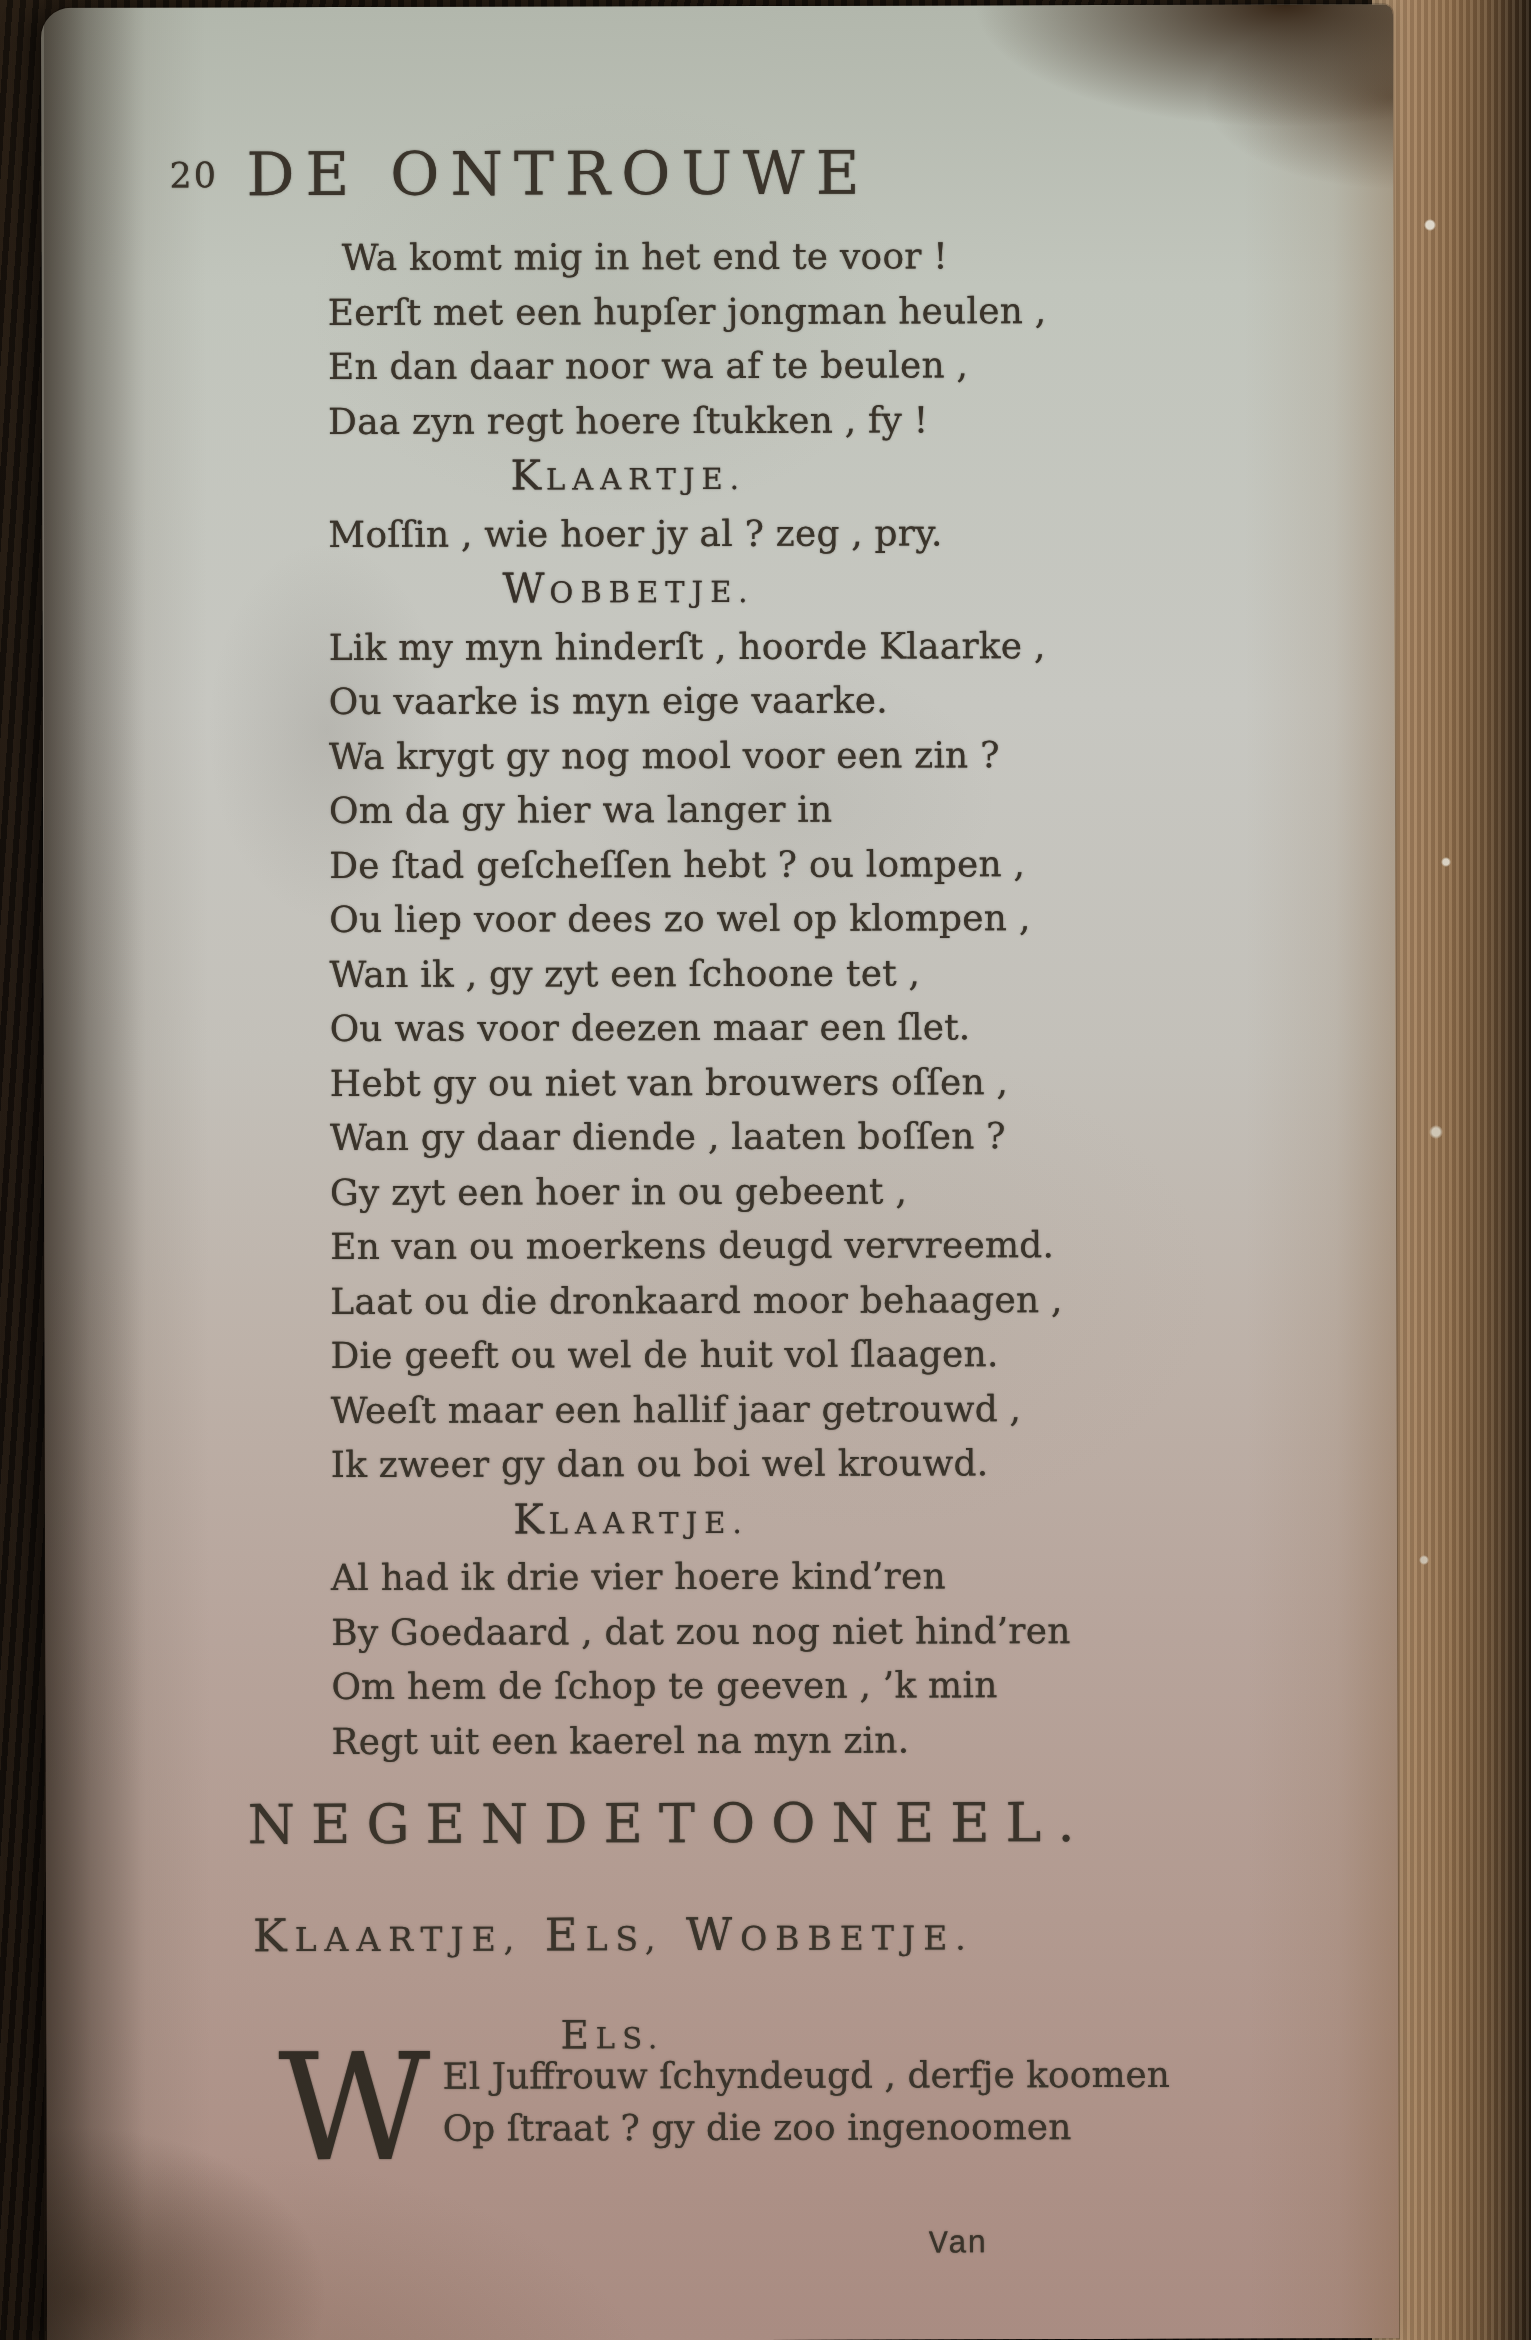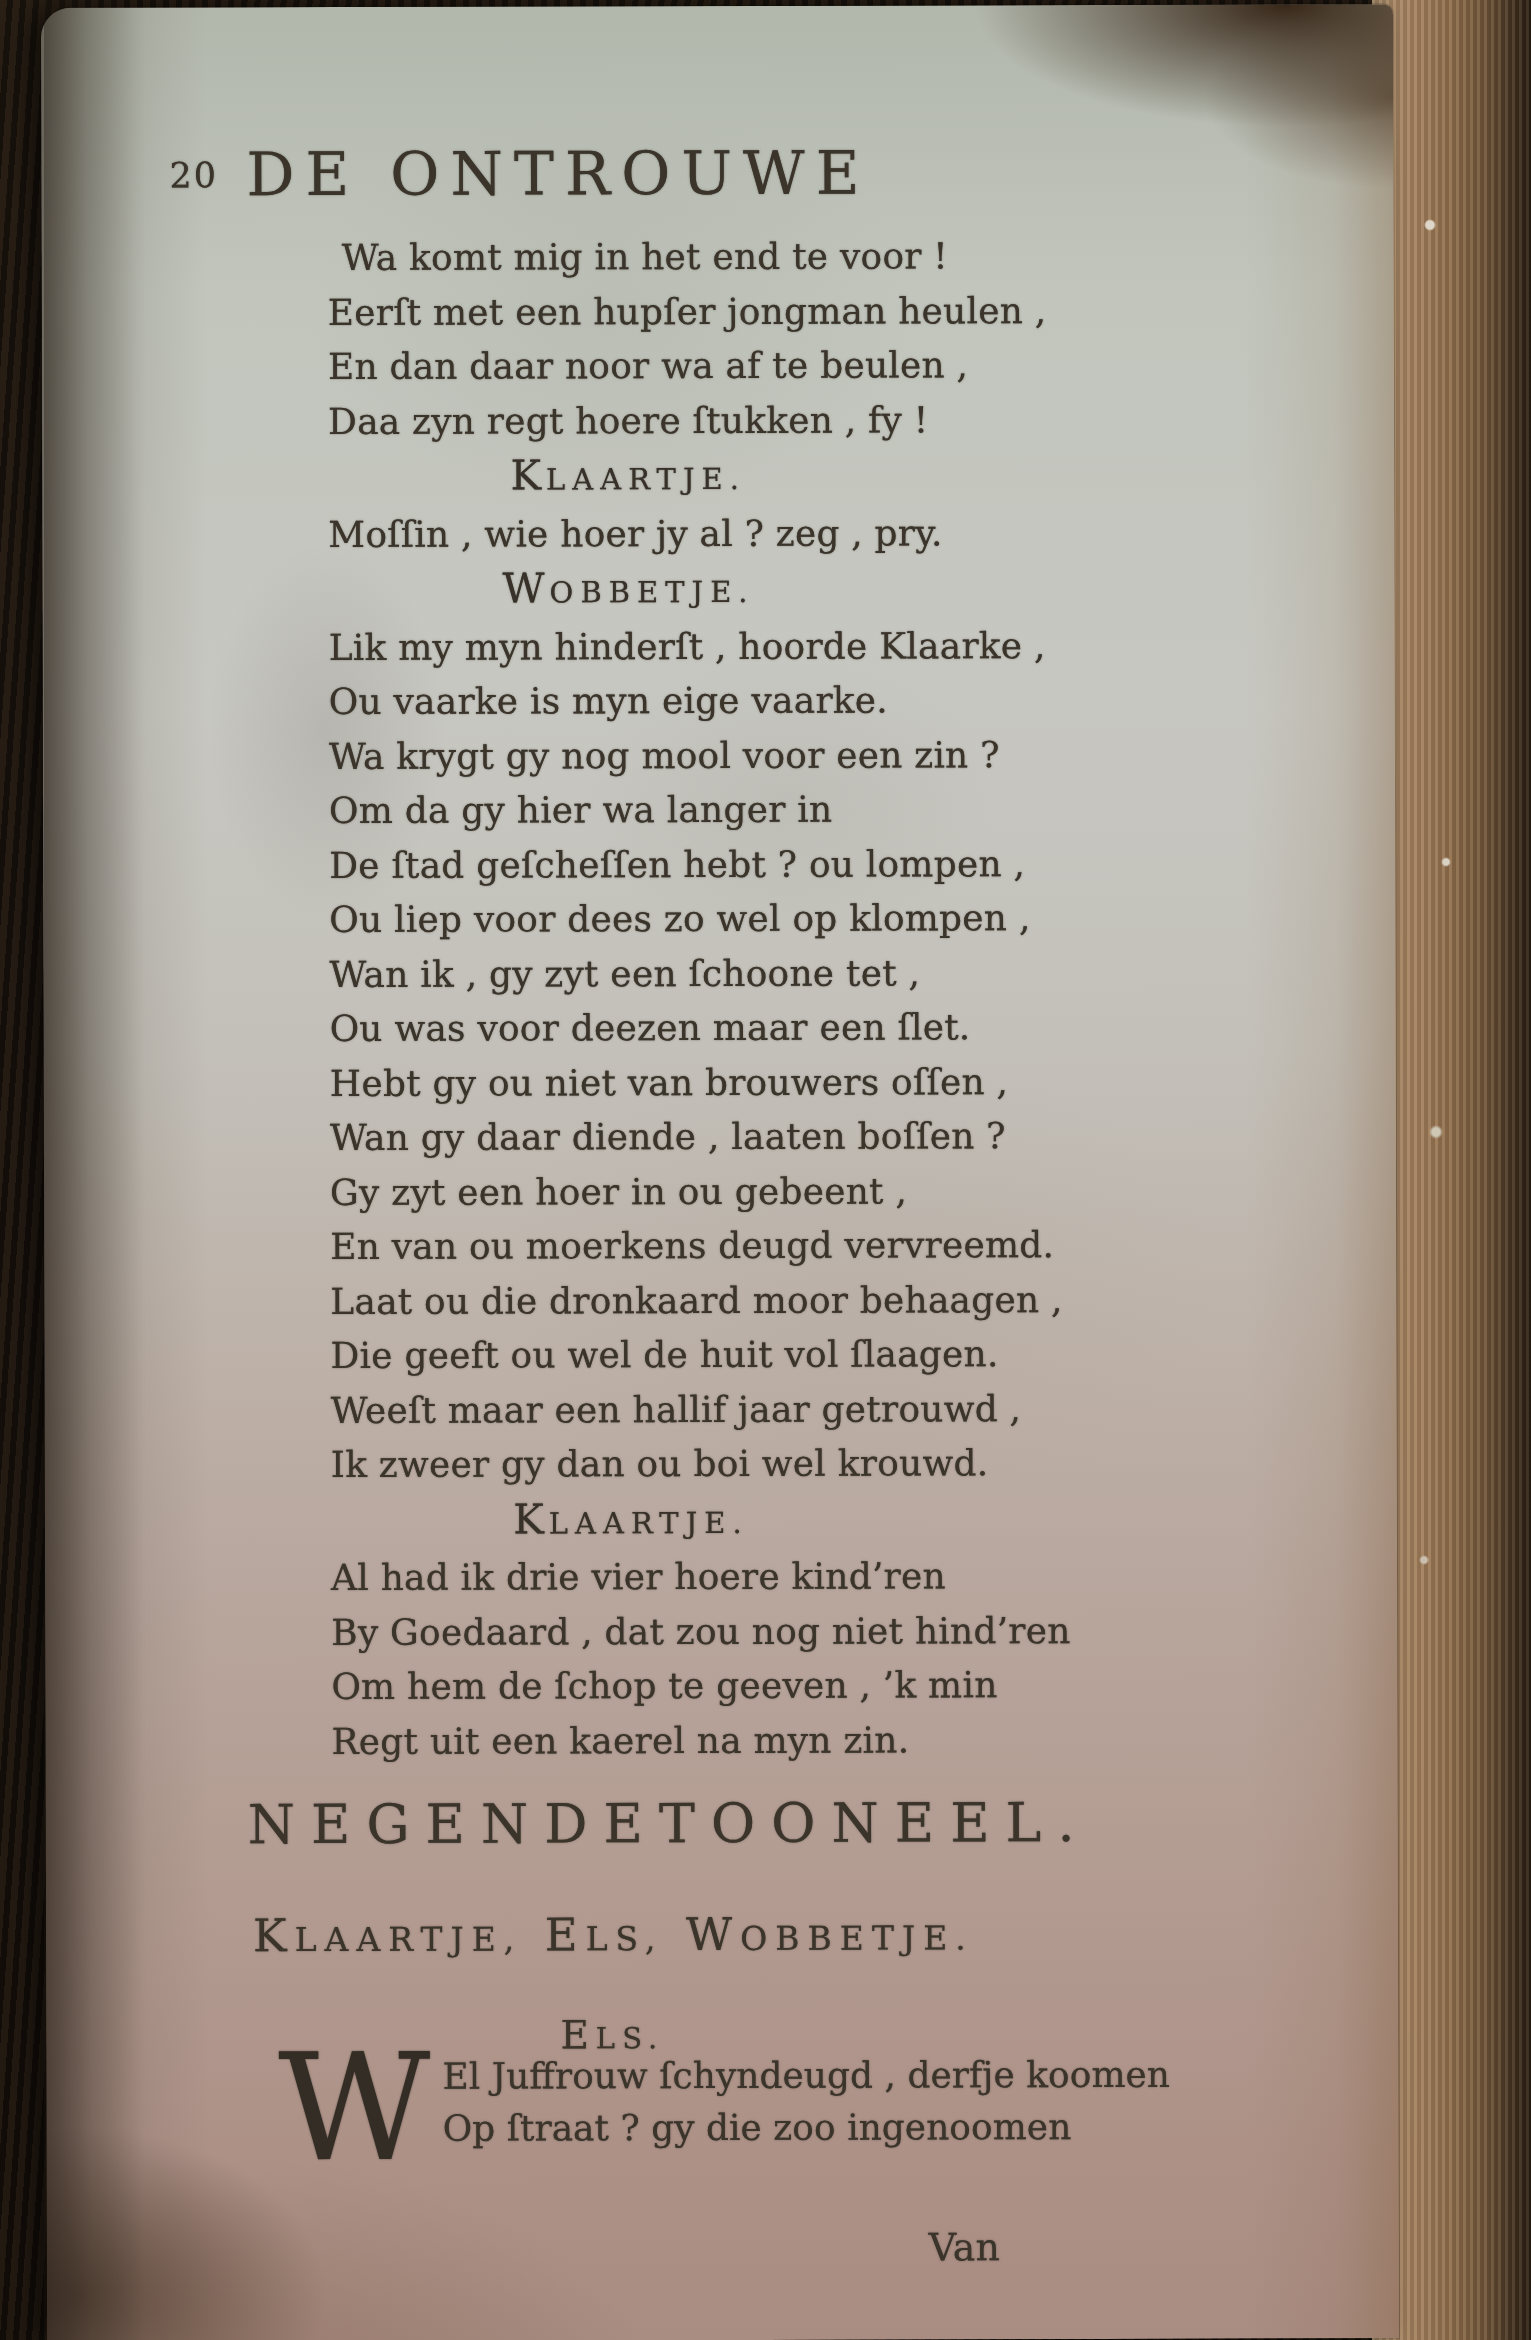--- a/index.html
+++ b/index.html
@@ -91,21 +91,21 @@
   .opening {
     position: absolute; left: 232px; top: 2044px; width: 900px;
     font-size: 36px; line-height: 52px; white-space: nowrap;
   }
   .dropcap {
     float: left; font-size: 148px; line-height: 98px;
     margin: 8px 12px 0 0; color: #332d25;
     text-shadow: 0 0 2px rgba(51,45,37,0.7);
   }
 
-  .catchword { position: absolute; left: 882px; top: 2220px; font-size: 38px; }
+  .catchword { position: absolute; left: 882px; top: 2220px; font-size: 32px; font-family: Liberation Mono, monospace; }
 
   
   .gutter-curl {
     position: absolute; left: 44px; top: 0; width: 120px; height: 2340px;
     background: linear-gradient(90deg, rgba(30,22,14,0.35), rgba(30,22,14,0) 85%);
     pointer-events: none;
   }
 </style>
 </head>
 <body>

